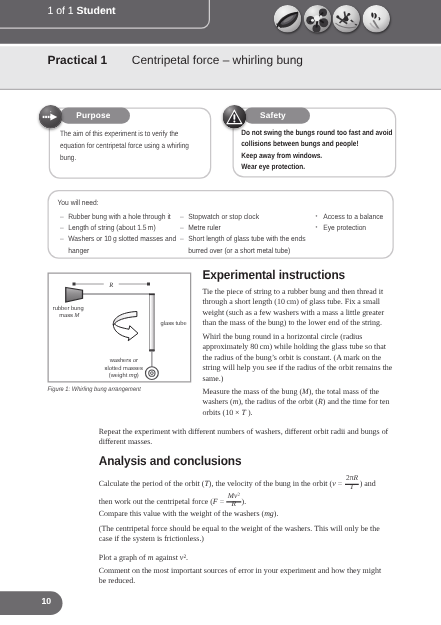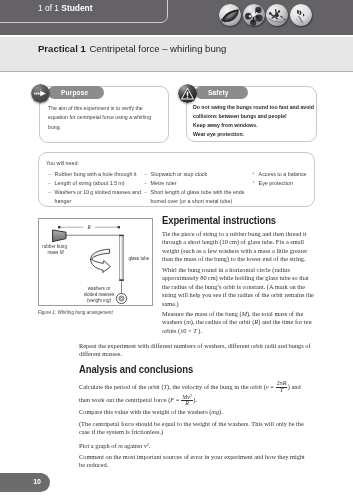--- a/index.html
+++ b/index.html
@@ -17,21 +17,21 @@
   .icn{width:22px;height:22px;border-radius:50%;overflow:hidden;position:relative;
        box-shadow:0.6px 1px 1.6px rgba(0,0,0,.5);}
   .icn svg{display:block;position:absolute;left:0;top:0;}
 
   
   .titleband{position:absolute;left:0;top:37px;width:353px;height:35px;background:#e7e7e8;
              border-bottom:1px solid #b2b0b2;box-sizing:border-box;}
   .titletxt{position:absolute;left:38px;top:6px;font-size:9.55px;color:#231f20;
             line-height:11px;white-space:nowrap;}
   .titletxt .b{font-weight:700;}
-  .titletxt .n{font-weight:400;margin-left:1px;text-align:right;}
+  .titletxt .n{font-weight:400;margin-left:17px;text-align:right;}
 
   
   .cbox{position:absolute;border:1px solid #c9c7c9;border-radius:9px;background:#fff;}
   .pill{position:absolute;height:13px;border-radius:7px;background:#8d8b8e;}
   .pilllbl{position:absolute;font-size:6.6px;font-weight:700;color:#fff;letter-spacing:.15px;}
   .rnd{position:absolute;width:20px;height:20px;border-radius:50%;
        box-shadow:0 1px 2px rgba(0,0,0,.4);overflow:hidden;}
   .cbtxt{position:absolute;font-size:6.2px;color:#403d3f;line-height:9.3px;
          transform:scaleX(.84);transform-origin:0 0;}
 

